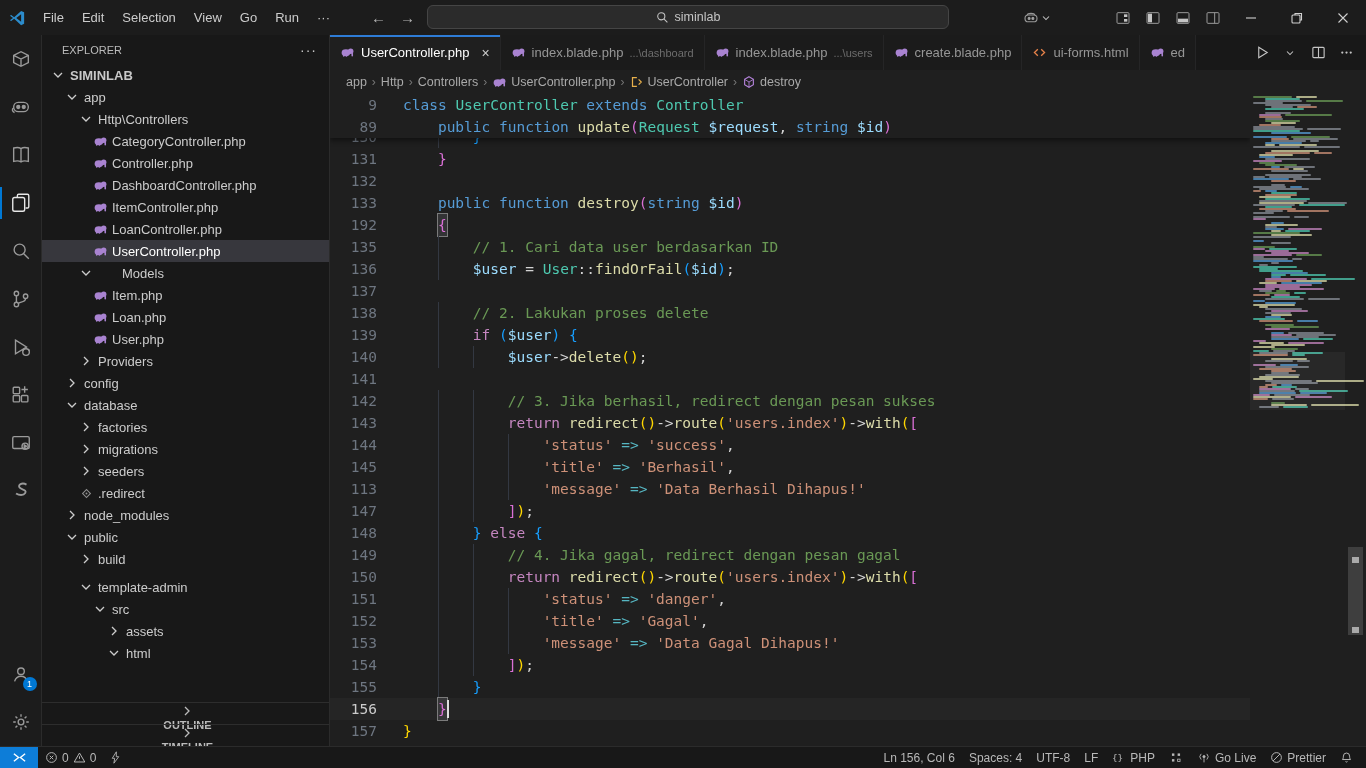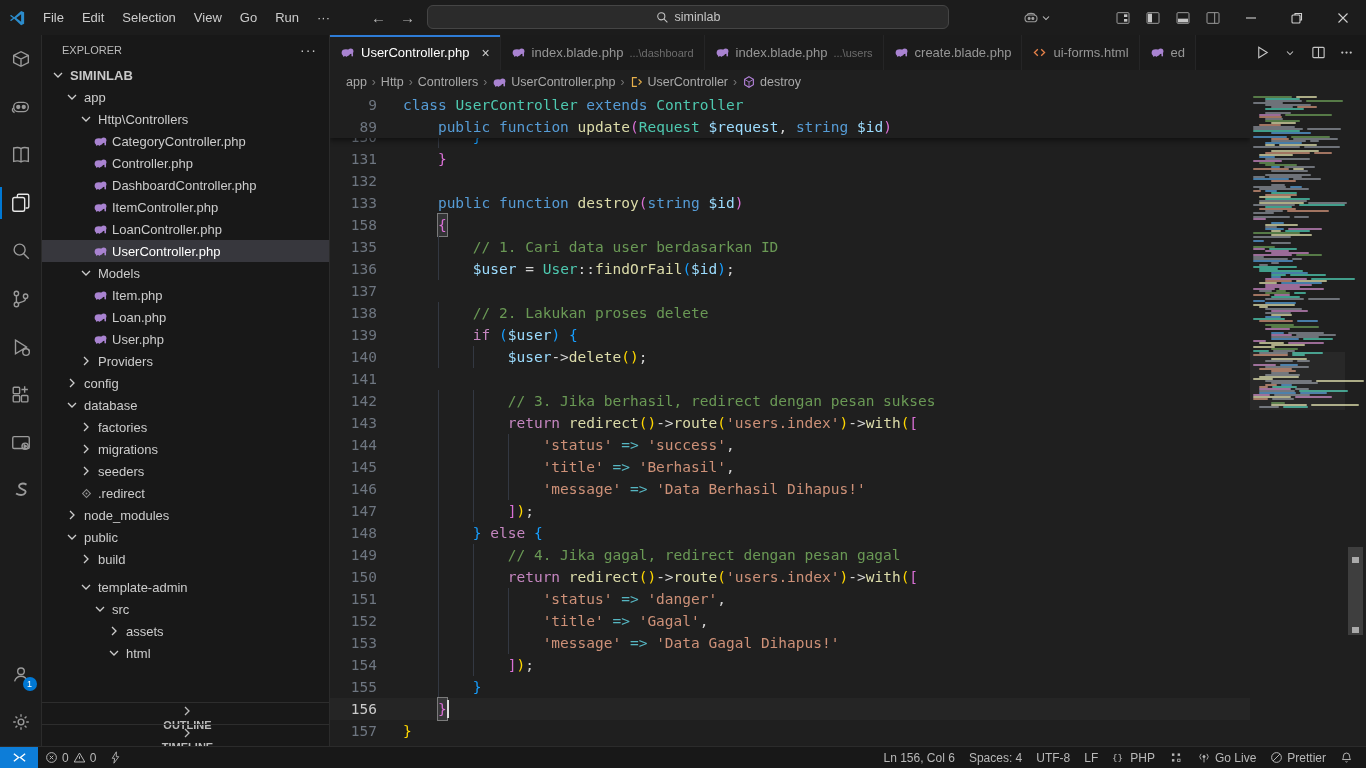--- a/index.html
+++ b/index.html
@@ -413,21 +413,21 @@
                 <ellipse cx="6.3" cy="8.2" rx="4.6" ry="3.7"></ellipse>
                 <circle cx="11.4" cy="6.6" r="2.9"></circle>
                 <rect x="12.2" y="8.2" width="1.7" height="4" rx=".85"></rect>
                 <rect x="3.1" y="10" width="1.7" height="2.6" rx=".85"></rect>
                 <rect x="6.1" y="10" width="1.7" height="2.6" rx=".85"></rect>
               </g>
             </svg>
           </span>
           <span class="lbl">UserController.php</span>
         </div>
-        <div class="tree-row" style="padding-left: 36px;">
+        <div class="tree-row" style="padding-left: 36px; gap: 24px;">
           <span class="chev">
             <svg width="16" height="16" viewBox="0 0 16 16">
               <path d="M4 6l4 4 4-4" stroke="#cccccc" stroke-width="1.3" fill="none"></path>
             </svg>
           </span>
           <span class="lbl">Models</span>
         </div>
         <div class="tree-row" style="padding-left: 50px;">
           <span class="fileicon">
             <svg width="15" height="15" viewBox="0 0 16 16">
@@ -769,33 +769,33 @@
     <div class="editor code">
       <div class="sticky" id="sticky">
           <div class="code-row"><span class="num">9</span><span class="txt"><span class="tk-kw">class </span><span class="tk-cls">UserController</span><span class="tk-kw"> extends </span><span class="tk-cls">Controller</span></span></div>
           <div class="code-row"><span class="num">89</span><span class="txt"><span class="ind"></span><span class="tk-kw">public function </span><span class="tk-fn">update</span><span class="tk-b2">(</span><span class="tk-cls">Request</span><span class="tk-pun"> </span><span class="tk-var">$request</span><span class="tk-pun">, </span><span class="tk-kw">string</span><span class="tk-pun"> </span><span class="tk-var">$id</span><span class="tk-b2">)</span></span></div>
         </div>
       <div class="lines" id="lines">
           <div class="code-row clipped"><span class="num">130</span><span class="txt"><span class="ind"></span><span class="ind g"></span><span class="tk-b3">}</span></span></div>
           <div class="code-row"><span class="num">131</span><span class="txt"><span class="ind"></span><span class="tk-b2">}</span></span></div>
           <div class="code-row"><span class="num">132</span><span class="txt"></span></div>
           <div class="code-row"><span class="num">133</span><span class="txt"><span class="ind"></span><span class="tk-kw">public function </span><span class="tk-fn">destroy</span><span class="tk-b2">(</span><span class="tk-kw">string</span><span class="tk-pun"> </span><span class="tk-var">$id</span><span class="tk-b2">)</span></span></div>
-          <div class="code-row"><span class="num">158</span><span class="txt"><span class="ind"></span><span class="tk-b2 tk-match">{</span></span></div>
+          <div class="code-row"><span class="num">192</span><span class="txt"><span class="ind"></span><span class="tk-b2 tk-match">{</span></span></div>
           <div class="code-row"><span class="num">135</span><span class="txt"><span class="ind"></span><span class="ind g"></span><span class="tk-com">// 1. Cari data user berdasarkan ID</span></span></div>
           <div class="code-row"><span class="num">136</span><span class="txt"><span class="ind"></span><span class="ind g"></span><span class="tk-var">$user</span><span class="tk-pun"> = </span><span class="tk-cls">User</span><span class="tk-pun">::</span><span class="tk-fn">findOrFail</span><span class="tk-b3">(</span><span class="tk-var">$id</span><span class="tk-b3">)</span><span class="tk-pun">;</span></span></div>
           <div class="code-row"><span class="num">137</span><span class="txt"></span></div>
           <div class="code-row"><span class="num">138</span><span class="txt"><span class="ind"></span><span class="ind g"></span><span class="tk-com">// 2. Lakukan proses delete</span></span></div>
           <div class="code-row"><span class="num">139</span><span class="txt"><span class="ind"></span><span class="ind g"></span><span class="tk-ctrl">if </span><span class="tk-b3">(</span><span class="tk-var">$user</span><span class="tk-b3">)</span><span class="tk-pun"> </span><span class="tk-b3">{</span></span></div>
           <div class="code-row"><span class="num">140</span><span class="txt"><span class="ind"></span><span class="ind g"></span><span class="ind g"></span><span class="tk-var">$user</span><span class="tk-pun">-&gt;</span><span class="tk-fn">delete</span><span class="tk-b1">()</span><span class="tk-pun">;</span></span></div>
           <div class="code-row"><span class="num">141</span><span class="txt"></span></div>
           <div class="code-row"><span class="num">142</span><span class="txt"><span class="ind"></span><span class="ind g"></span><span class="ind g"></span><span class="tk-com">// 3. Jika berhasil, redirect dengan pesan sukses</span></span></div>
           <div class="code-row"><span class="num">143</span><span class="txt"><span class="ind"></span><span class="ind g"></span><span class="ind g"></span><span class="tk-ctrl">return </span><span class="tk-fn">redirect</span><span class="tk-b1">()</span><span class="tk-pun">-&gt;</span><span class="tk-fn">route</span><span class="tk-b1">(</span><span class="tk-str">'users.index'</span><span class="tk-b1">)</span><span class="tk-pun">-&gt;</span><span class="tk-fn">with</span><span class="tk-b1">(</span><span class="tk-b2">[</span></span></div>
           <div class="code-row"><span class="num">144</span><span class="txt"><span class="ind"></span><span class="ind g"></span><span class="ind g"></span><span class="ind g"></span><span class="tk-str">'status'</span><span class="tk-op"> =&gt; </span><span class="tk-str">'success'</span><span class="tk-pun">,</span></span></div>
           <div class="code-row"><span class="num">145</span><span class="txt"><span class="ind"></span><span class="ind g"></span><span class="ind g"></span><span class="ind g"></span><span class="tk-str">'title'</span><span class="tk-op"> =&gt; </span><span class="tk-str">'Berhasil'</span><span class="tk-pun">,</span></span></div>
-          <div class="code-row"><span class="num">146</span><span class="txt"><span class="ind"></span><span class="ind g"></span><span class="ind g"></span><span class="ind g"></span><span class="tk-str">'message'</span><span class="tk-op"> =&gt; </span><span class="tk-str">'Data Berhasil Dihapus!'</span></span></div>
+          <div class="code-row"><span class="num">113</span><span class="txt"><span class="ind"></span><span class="ind g"></span><span class="ind g"></span><span class="ind g"></span><span class="tk-str">'message'</span><span class="tk-op"> =&gt; </span><span class="tk-str">'Data Berhasil Dihapus!'</span></span></div>
           <div class="code-row"><span class="num">147</span><span class="txt"><span class="ind"></span><span class="ind g"></span><span class="ind g"></span><span class="tk-b2">]</span><span class="tk-b1">)</span><span class="tk-pun">;</span></span></div>
           <div class="code-row"><span class="num">148</span><span class="txt"><span class="ind"></span><span class="ind g"></span><span class="tk-b3">}</span><span class="tk-ctrl"> else </span><span class="tk-b3">{</span></span></div>
           <div class="code-row"><span class="num">149</span><span class="txt"><span class="ind"></span><span class="ind g"></span><span class="ind g"></span><span class="tk-com">// 4. Jika gagal, redirect dengan pesan gagal</span></span></div>
           <div class="code-row"><span class="num">150</span><span class="txt"><span class="ind"></span><span class="ind g"></span><span class="ind g"></span><span class="tk-ctrl">return </span><span class="tk-fn">redirect</span><span class="tk-b1">()</span><span class="tk-pun">-&gt;</span><span class="tk-fn">route</span><span class="tk-b1">(</span><span class="tk-str">'users.index'</span><span class="tk-b1">)</span><span class="tk-pun">-&gt;</span><span class="tk-fn">with</span><span class="tk-b1">(</span><span class="tk-b2">[</span></span></div>
           <div class="code-row"><span class="num">151</span><span class="txt"><span class="ind"></span><span class="ind g"></span><span class="ind g"></span><span class="ind g"></span><span class="tk-str">'status'</span><span class="tk-op"> =&gt; </span><span class="tk-str">'danger'</span><span class="tk-pun">,</span></span></div>
           <div class="code-row"><span class="num">152</span><span class="txt"><span class="ind"></span><span class="ind g"></span><span class="ind g"></span><span class="ind g"></span><span class="tk-str">'title'</span><span class="tk-op"> =&gt; </span><span class="tk-str">'Gagal'</span><span class="tk-pun">,</span></span></div>
           <div class="code-row"><span class="num">153</span><span class="txt"><span class="ind"></span><span class="ind g"></span><span class="ind g"></span><span class="ind g"></span><span class="tk-str">'message'</span><span class="tk-op"> =&gt; </span><span class="tk-str">'Data Gagal Dihapus!'</span></span></div>
           <div class="code-row"><span class="num">154</span><span class="txt"><span class="ind"></span><span class="ind g"></span><span class="ind g"></span><span class="tk-b2">]</span><span class="tk-b1">)</span><span class="tk-pun">;</span></span></div>
           <div class="code-row"><span class="num">155</span><span class="txt"><span class="ind"></span><span class="ind g"></span><span class="tk-b3">}</span></span></div>
           <div class="code-row current"><span class="num">156</span><span class="txt"><span class="ind"></span><span class="tk-b2 tk-match">}</span><span class="caret"></span></span></div>

